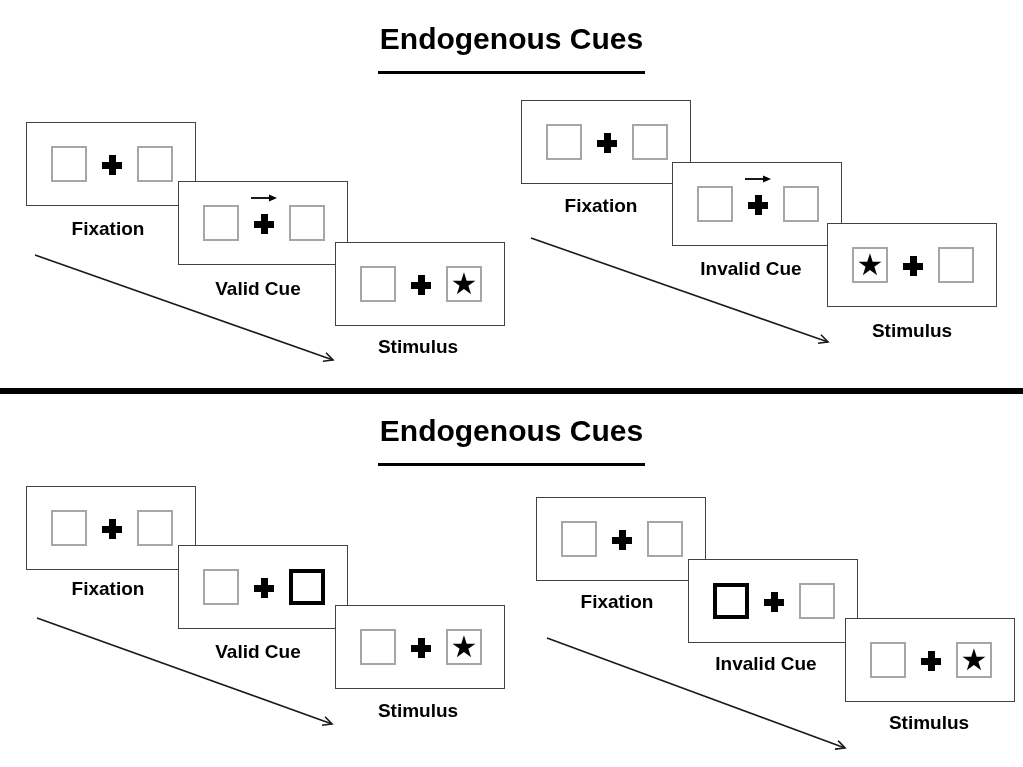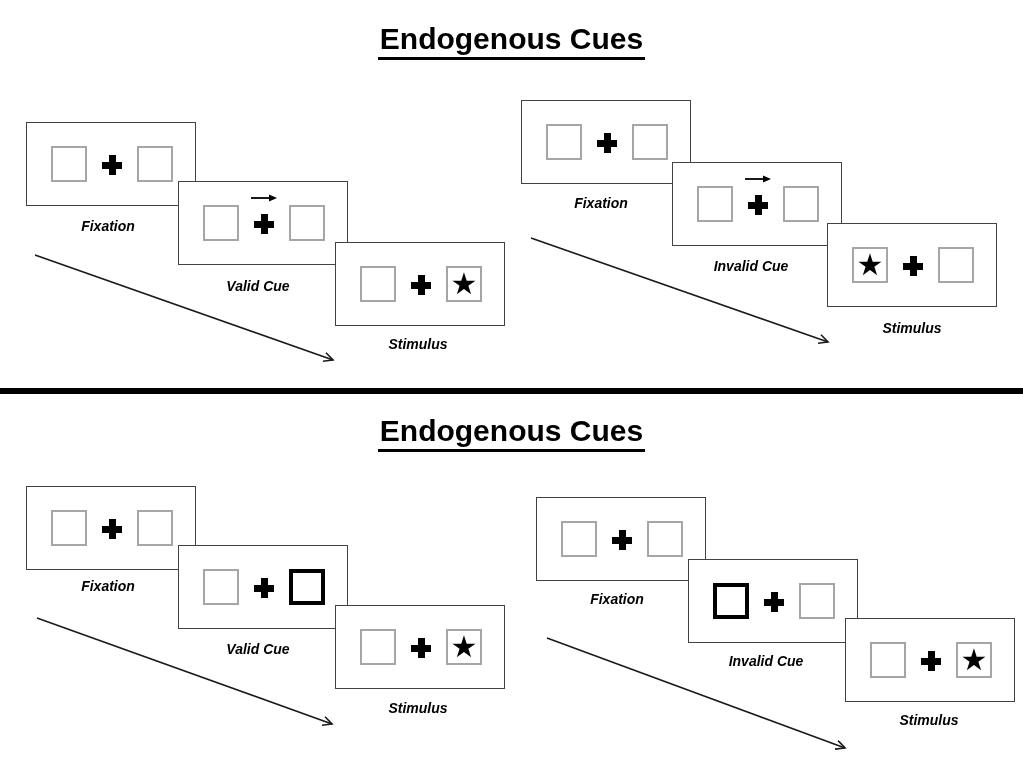--- a/index.html
+++ b/index.html
@@ -4,21 +4,21 @@
 <style>
   html,body{margin:0;padding:0;}
   body{
     width:1023px;height:767px;position:relative;background:#ffffff;
     font-family:"Liberation Sans","DejaVu Sans",sans-serif;color:#000;
     overflow:hidden;
   }
   .title-row{position:absolute;left:0;width:100%;text-align:center;}
   .title{
     display:inline-block;font-size:30px;font-weight:bold;line-height:1.1;
-    border-bottom:3px solid #000;padding:0 2px 2px 2px;letter-spacing:0px;
+    border-bottom:3px solid #000;padding:0 2px 16px 2px;letter-spacing:0px;
   }
   .divider{position:absolute;left:0;width:1023px;height:6px;background:#000;}
   #arrows{position:absolute;left:0;top:0;z-index:1;}
   .screen{
     position:absolute;width:170px;height:84px;background:#fff;
     border:1.5px solid #424242;box-sizing:border-box;z-index:2;
   }
   .box{
     position:absolute;width:36px;height:36px;top:23px;box-sizing:border-box;
     border:2px solid #a6a6a6;background:#fff;
@@ -26,21 +26,21 @@
   }
   .box.left{left:24px;}
   .box.right{left:110px;}
   .box.bold{border:4px solid #000;}
   .plus{position:absolute;left:75px;top:32px;width:20px;height:20px;}
   .plus::before{content:"";position:absolute;left:0;top:6.5px;width:20px;height:7px;background:#000;}
   .plus::after{content:"";position:absolute;top:0;left:6.5px;width:7px;height:20px;background:#000;}
   .cuearrow{position:absolute;left:72px;top:11px;width:26px;height:10px;}
   .steplabel{
     position:absolute;transform:translateX(-50%);white-space:nowrap;
-    font-size:14px;font-weight:bold;z-index:2;font-style:italic;
+    font-size:19px;font-weight:bold;z-index:2;
   }
 </style>
 </head>
 <body>
 
 <div class="title-row" style="top:22px">
   <span class="title">Endogenous Cues</span>
 </div>
 
 <div class="divider" style="top:388px"></div>

